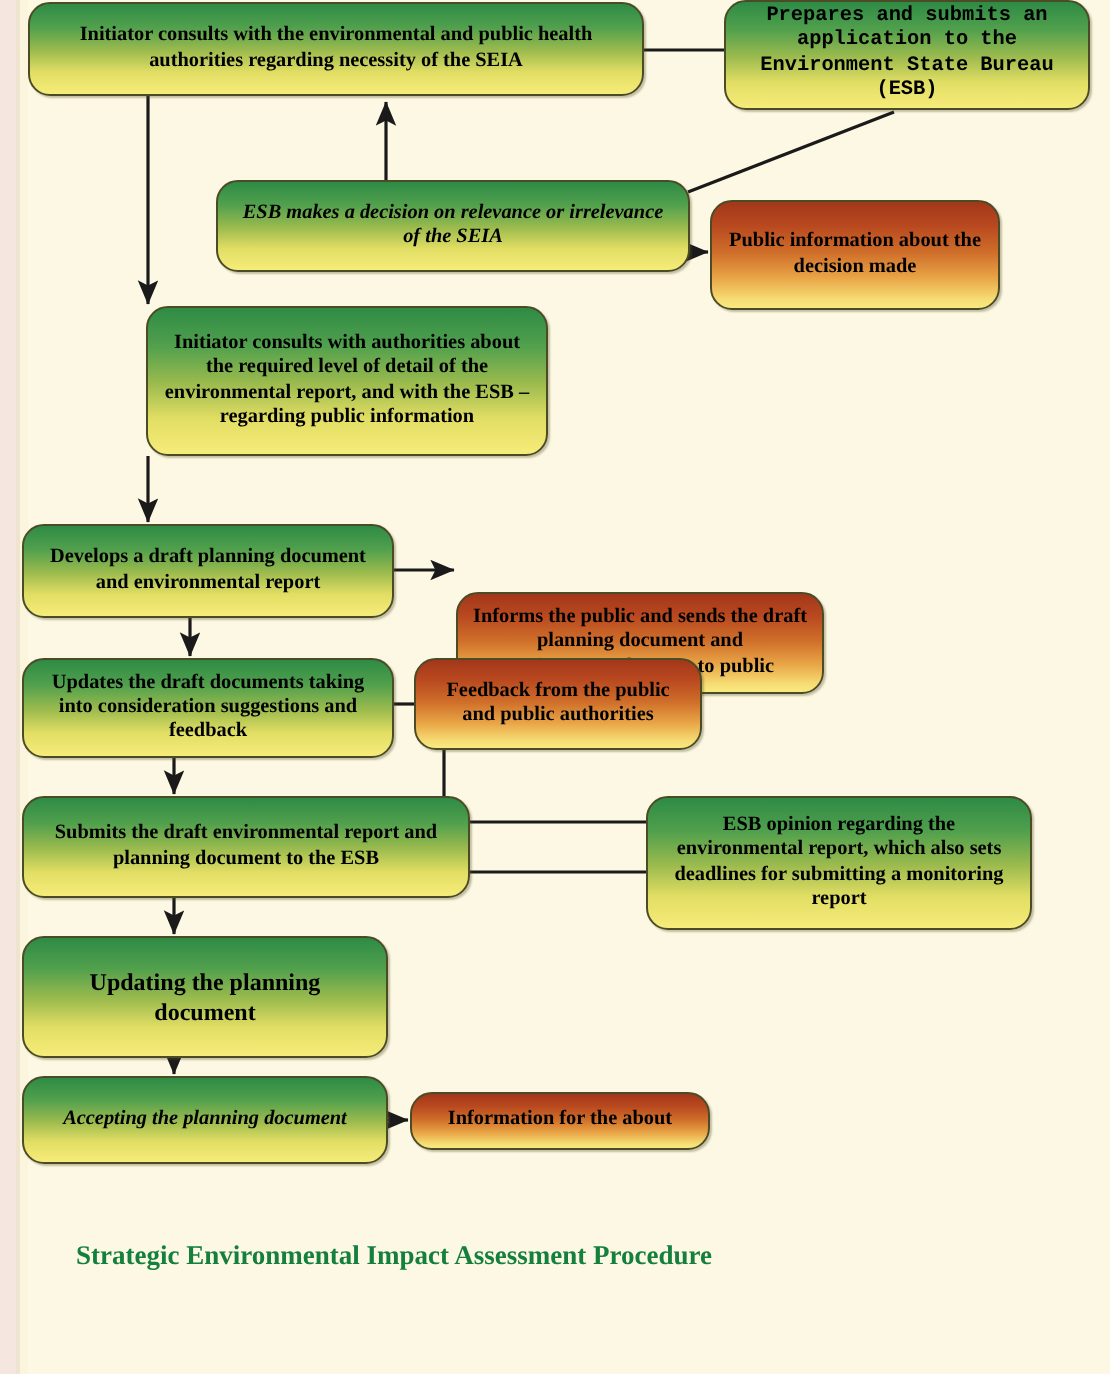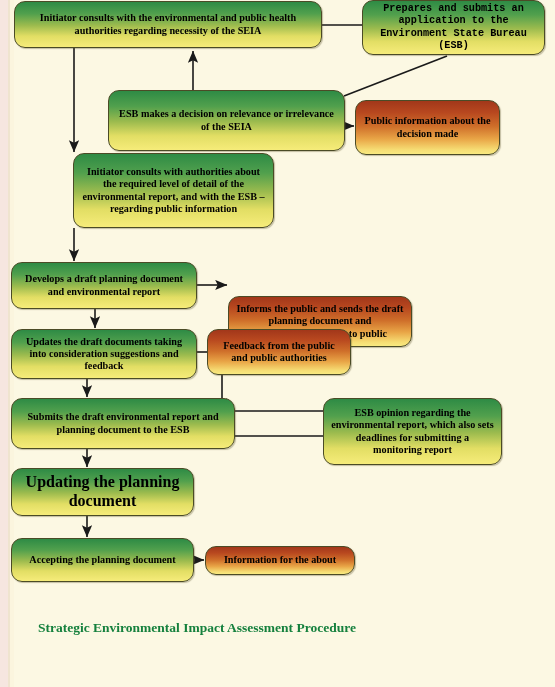--- a/index.html
+++ b/index.html
@@ -102,21 +102,21 @@
     </g>
   </svg>
 
   <div id="nodes">
       <div class="node green" style="left: 14px; top: 1px; width: 308px; height: 47px; font-size: 10.2px;">
         <span>Initiator consults with the environmental and public health authorities regarding necessity of the SEIA</span>
       </div>
       <div class="node green" style="left: 362px; top: 0px; width: 183px; height: 55px; font-size: 10.2px; font-family: Liberation Mono, monospace;">
         <span>Prepares and submits an application to the Environment State Bureau (ESB)</span>
       </div>
-      <div class="node green" style="left: 108px; top: 90px; width: 237px; height: 61px; font-size: 10.2px;">
+      <div class="node green" style="left: 108px; top: 90px; width: 237px; height: 46px; font-size: 10.2px; font-style: italic;">
         <span>ESB makes a decision on relevance or irrelevance of the SEIA</span>
       </div>
       <div class="node red" style="left: 355px; top: 100px; width: 145px; height: 55px; font-size: 10.2px;">
         <span>Public information about the decision made</span>
       </div>
       <div class="node green" style="left: 43px; top: 153px; width: 201px; height: 75px; font-size: 10.2px; margin-left: 30px;">
         <span>Initiator consults with authorities about the required level of detail of the environmental report, and with the ESB – regarding public information</span>
       </div>
       <div class="node green" style="left: 11px; top: 262px; width: 186px; height: 47px; font-size: 10.2px;">
         <span>Develops a draft planning document and environmental report</span>
@@ -126,27 +126,27 @@
       </div>
       <div class="node green" style="left: 11px; top: 329px; width: 186px; height: 50px; font-size: 10.2px;">
         <span>Updates the draft documents taking into consideration suggestions and feedback</span>
       </div>
       <div class="node red" style="left: 207px; top: 329px; width: 144px; height: 46px; font-size: 10.2px;">
         <span>Feedback from the public and public authorities</span>
       </div>
       <div class="node green" style="left: 11px; top: 398px; width: 224px; height: 51px; font-size: 10.2px;">
         <span>Submits the draft environmental report and planning document to the ESB</span>
       </div>
-      <div class="node green" style="left: 323px; top: 398px; width: 179px; height: 67px; font-size: 10.2px;">
+      <div class="node green" style="left: 323px; top: 398px; width: 193px; height: 67px; font-size: 10.2px;">
         <span>ESB opinion regarding the environmental report, which also sets deadlines for submitting a monitoring report</span>
       </div>
-      <div class="node green" style="left: 11px; top: 468px; width: 183px; height: 48px; font-size: 16px;">
+      <div class="node green" style="left: 11px; top: 468px; width: 183px; height: 61px; font-size: 12px;">
         <span>Updating the planning document</span>
       </div>
-      <div class="node green" style="left: 11px; top: 538px; width: 183px; height: 44px; font-size: 10.2px;">
+      <div class="node green" style="left: 11px; top: 538px; width: 183px; height: 44px; font-size: 10.2px; font-style: italic;">
         <span>Accepting the planning document</span>
       </div>
       <div class="node red" style="left: 205px; top: 546px; width: 150px; height: 29px; font-size: 10.2px;">
         <span>Information for the about</span>
       </div>
     </div>
 
   <div class="title" style="left: 38px; top: 620px; font-size: 13.5px;">Strategic Environmental Impact Assessment Procedure</div>
 
 </div>

